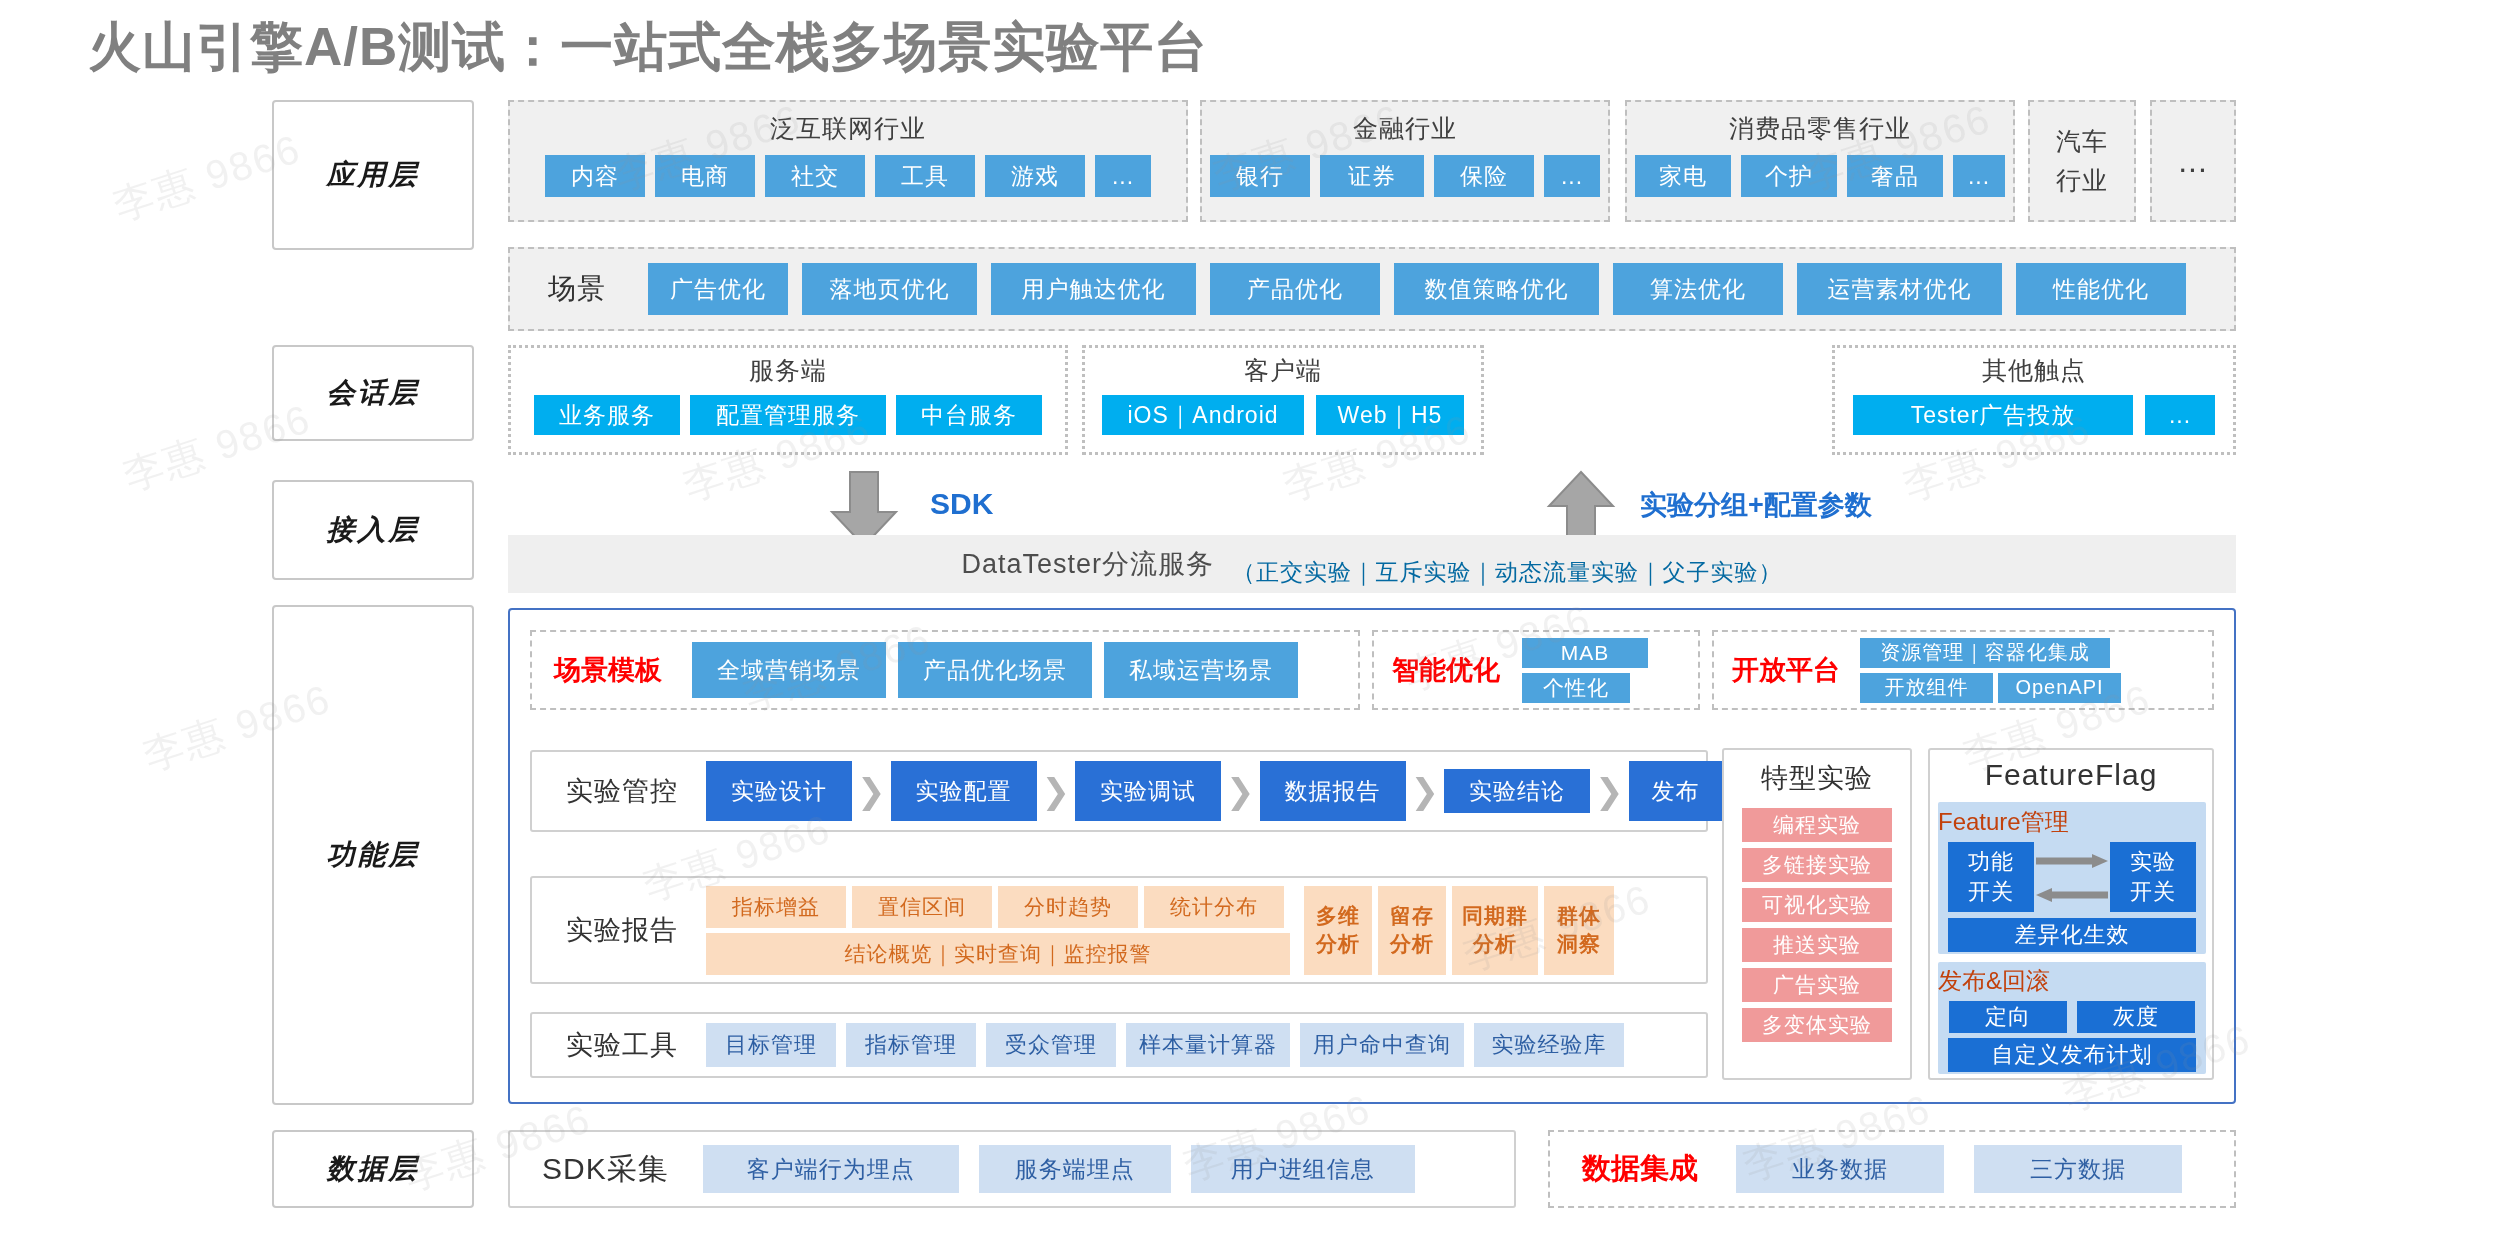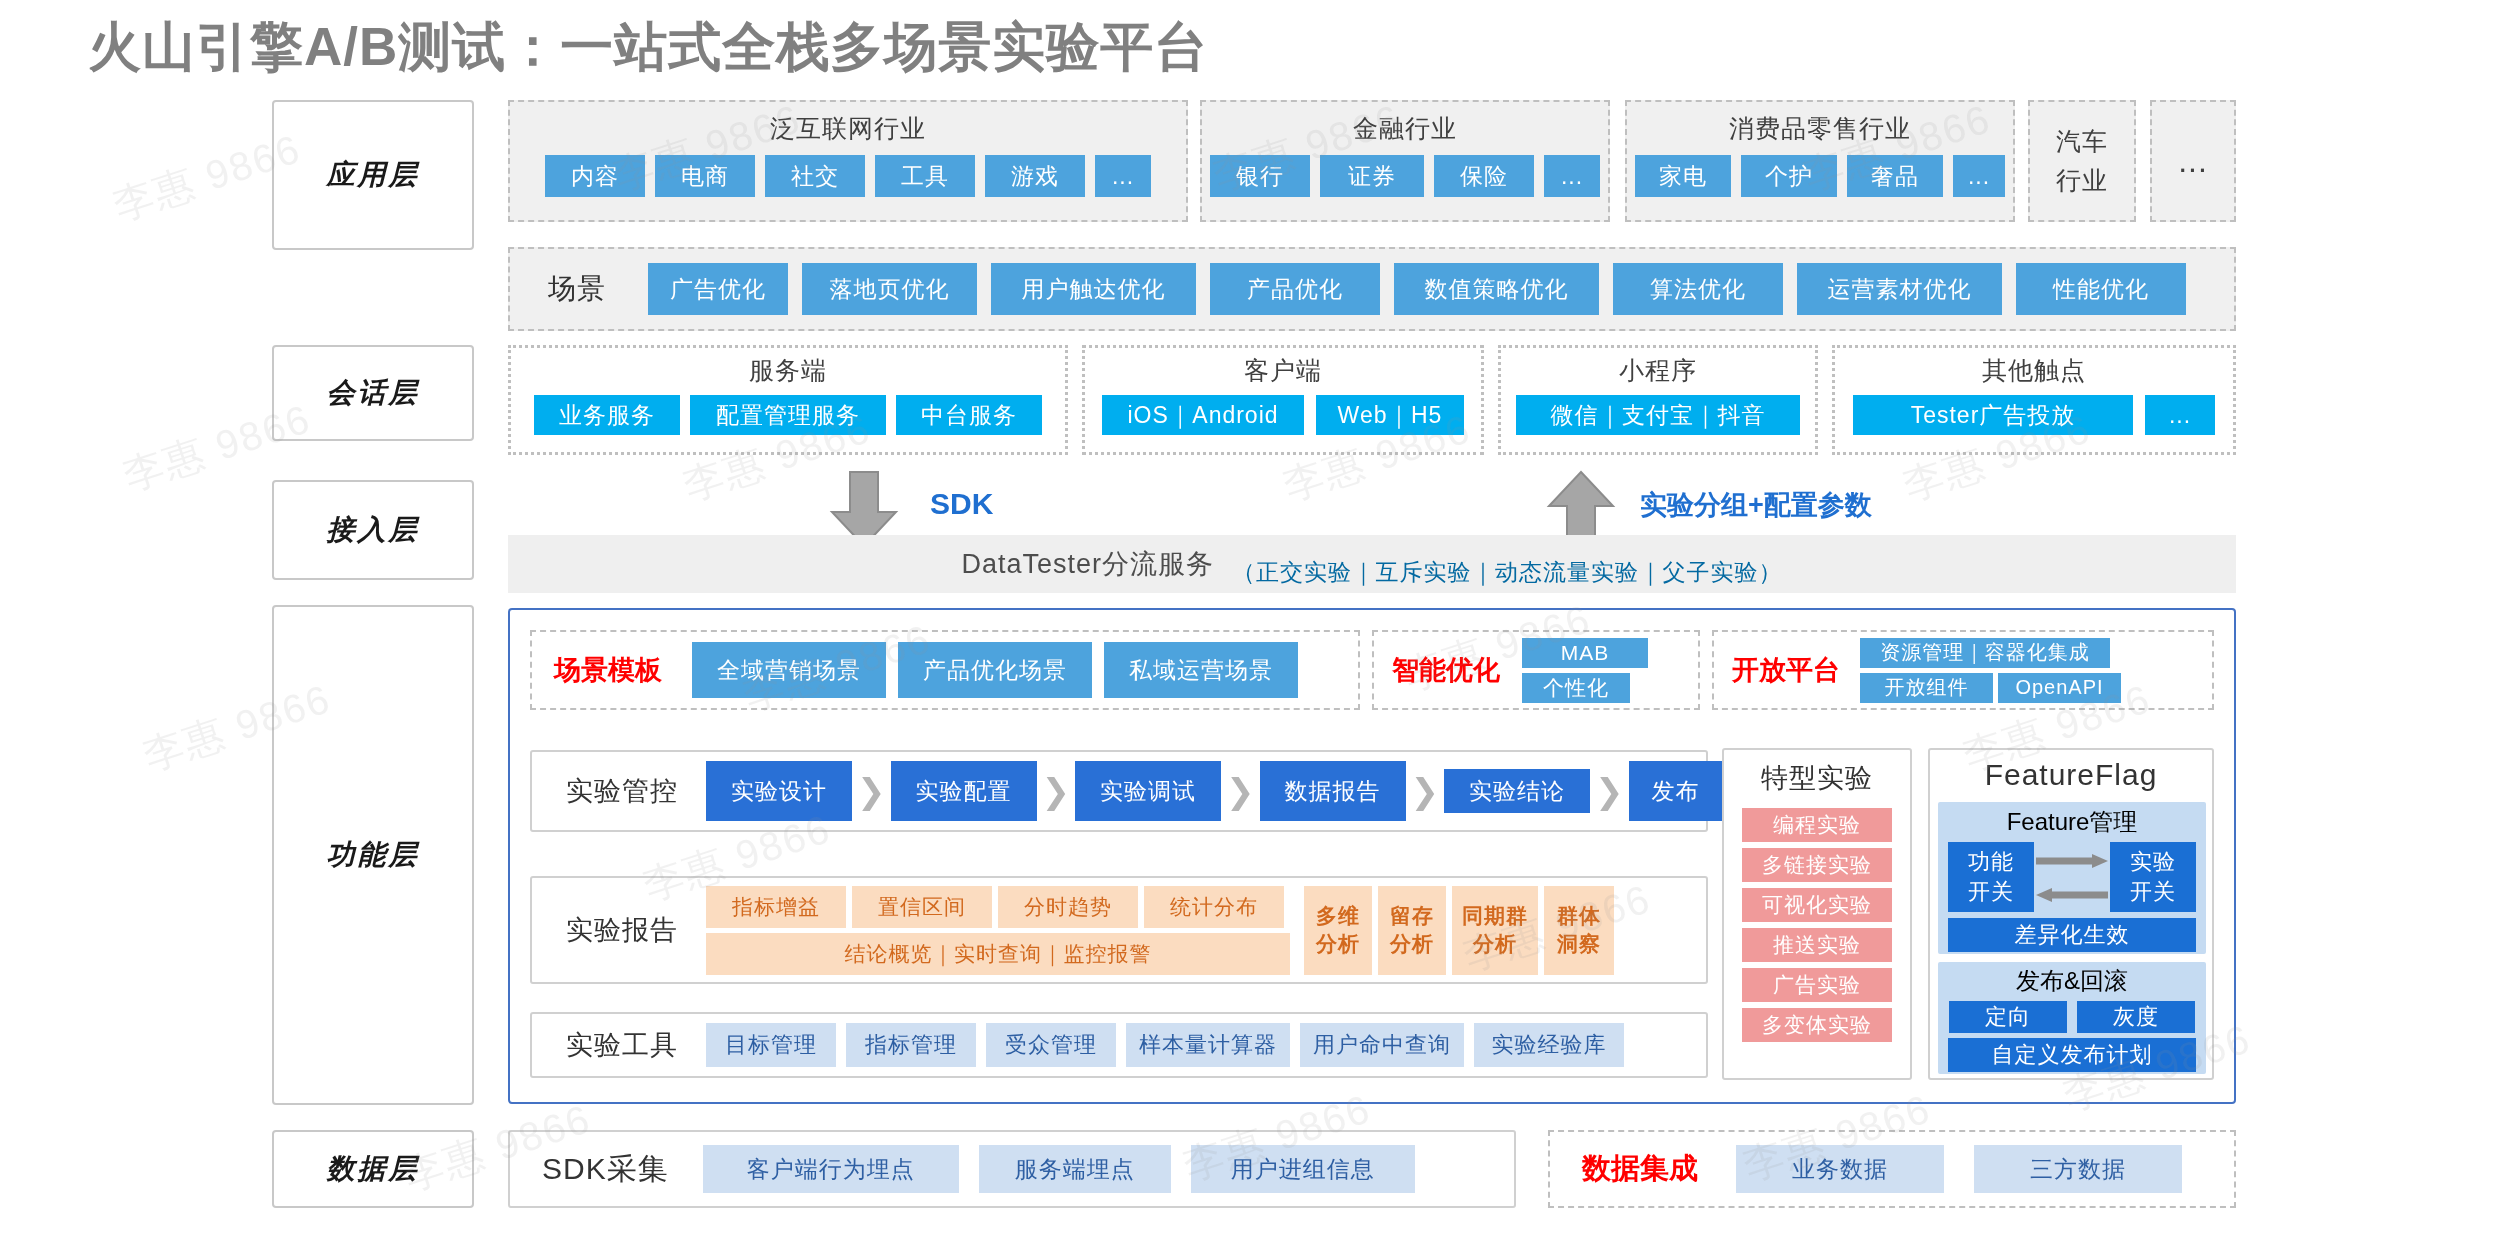--- a/index.html
+++ b/index.html
@@ -92,21 +92,21 @@
   .sidecard {
     position: absolute; background: #fff; border: 2px solid #d0d0d0; border-radius: 3px;
   }
   .sidecard-title {
     text-align: center; color: #333; font-size: 27px; letter-spacing: 1px;
     white-space: nowrap;
   }
   .ff-sub {
     background: #c5dbf2; border-radius: 2px; position: absolute;
   }
-  .ff-sub-title { text-align:center; color:#000000; font-size: 24px; white-space: nowrap; }
+  .ff-sub-title { color:#c2410c; font-size: 24px; white-space: nowrap; }
 </style>
 </head>
 <body>
 
 <div id="stage">
 
   <div class="wm" style="left:110px;top:150px;">李惠 9866</div>
   <div class="wm" style="left:610px;top:120px;">李惠 9866</div>
   <div class="wm" style="left:1210px;top:120px;">李惠 9866</div>
   <div class="wm" style="left:1800px;top:120px;">李惠 9866</div>
@@ -198,26 +198,20 @@
   </div>
 
   <div class="panel dotted-gray" style="left:1082px;top:345px;width:402px;height:110px;">
     <div class="grp-title" style="margin-top:6px;">客户端</div>
     <div style="display:flex;gap:12px;justify-content:center;margin-top:8px;">
       <div class="chip chip-cyan" style="width:202px;height:40px;">iOS｜Android</div>
       <div class="chip chip-cyan" style="width:148px;height:40px;">Web｜H5</div>
     </div>
   </div>
 
-  <div class="panel dotted-gray" style="left:1498px;top:345px;width:320px;height:110px;">
-    <div class="grp-title" style="margin-top:6px;">小程序</div>
-    <div style="display:flex;justify-content:center;margin-top:8px;">
-      <div class="chip chip-cyan" style="width:284px;height:40px;">微信｜支付宝｜抖音</div>
-    </div>
-  </div>
 
   <div class="panel dotted-gray" style="left:1832px;top:345px;width:404px;height:110px;">
     <div class="grp-title" style="margin-top:6px;">其他触点</div>
     <div style="display:flex;gap:12px;justify-content:center;margin-top:8px;">
       <div class="chip chip-cyan" style="width:280px;height:40px;">Tester广告投放</div>
       <div class="chip chip-cyan" style="width:70px;height:40px;">...</div>
     </div>
   </div>
 
   <svg style="position:absolute;left:828px;top:470px;" width="72" height="78" viewBox="0 0 72 78">

